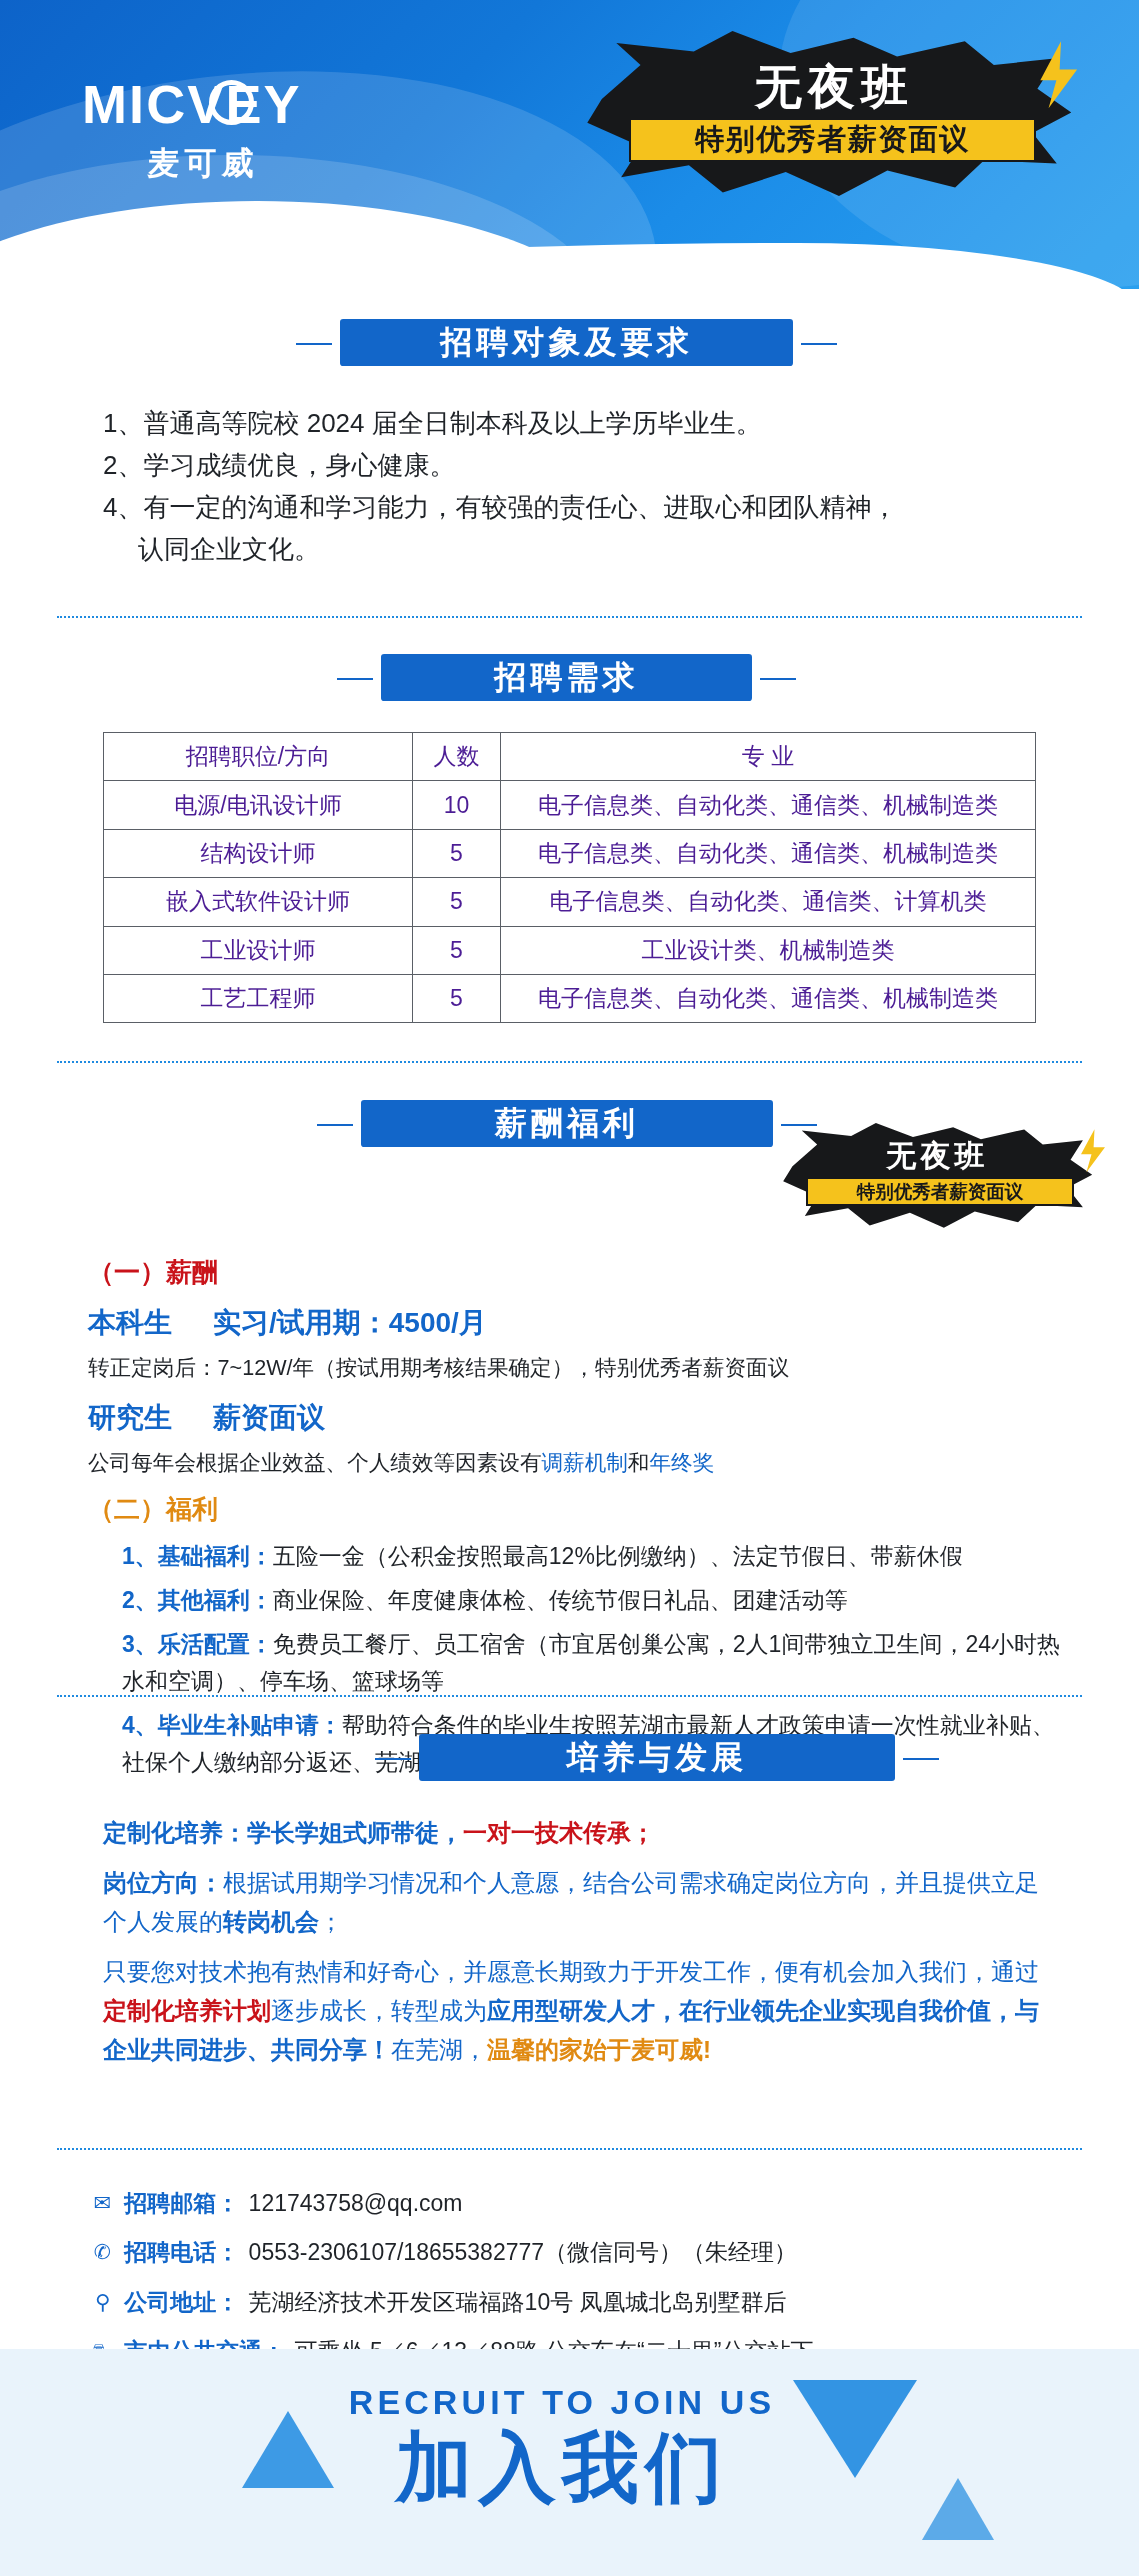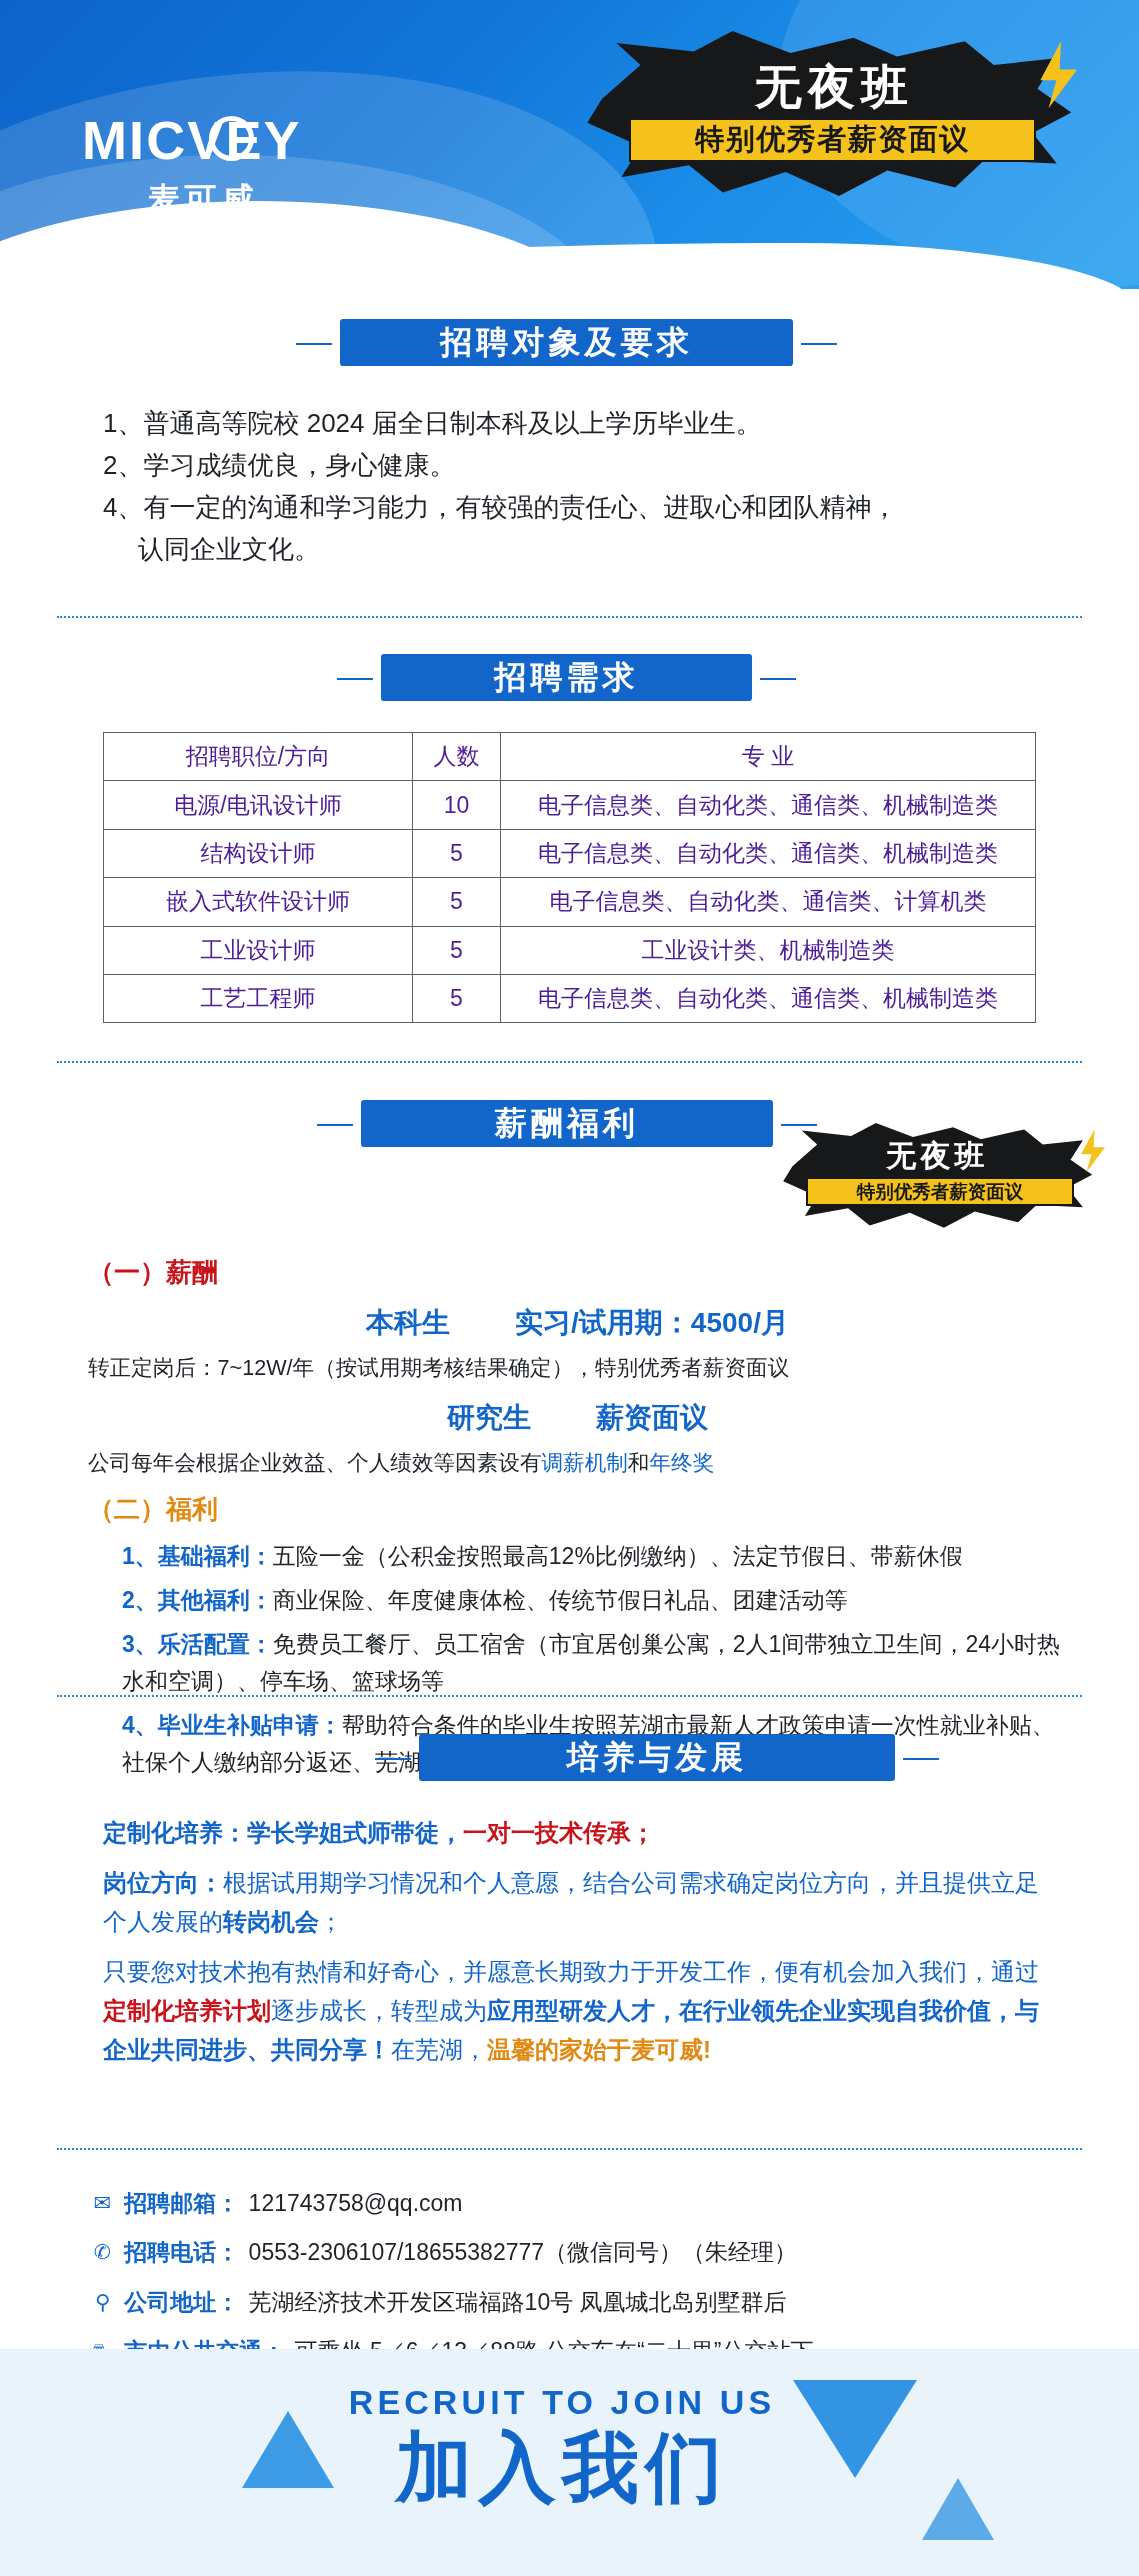--- a/index.html
+++ b/index.html
@@ -71,21 +71,20 @@
     width: 361px;
   }
   .logo-main {
     color: #ffffff;
     font-size: 54px;
     font-weight: bold;
     letter-spacing: 2.1px;
     line-height: 1;
     position: relative;
     display: inline-block;
-    margin-top: 36px;
   }
   .logo-ring {
     position: absolute;
     left: 127px; top: 3.1px;
     width: 45px; height: 45px;
     border: 5.7px solid #ffffff;
     border-radius: 50%;
   }
   .logo-sub {
     margin-top: 11.3px;
@@ -221,21 +220,21 @@
     left: 88px; top: 1252px;
     width: 979px;
     color: #1f2328;
     font-size: 23px;
     line-height: 1.6;
   }
   .sal-h { color: #c9131a; font-size: 26px; font-weight: bold; }
   .sal-h2 { color: #e08a12; font-size: 26px; font-weight: bold; }
   .blue-b { color: #1266c9; font-weight: bold; }
   .blue-n { color: #1266c9; }
-  .row-inline { display: flex; align-items: baseline; gap: 65px; justify-content: center; }
+  .row-inline { display: flex; align-items: baseline; gap: 41px; }
   .big-blue { color: #1266c9; font-size: 28px; font-weight: bold; }
   .sub-note { font-size: 21.6px; color: #1f2328; }
   .bullet-item { font-size: 23px; line-height: 1.6; }
 
   
   .burst2 { position: absolute; left: 778px; top: 1123px; width: 330px; height: 118px; }
   .burst2-star {
     position: absolute; left: 5.2px; top: 0; width: 309px; height: 108px;
     background: #17181a;
     clip-path: polygon(

